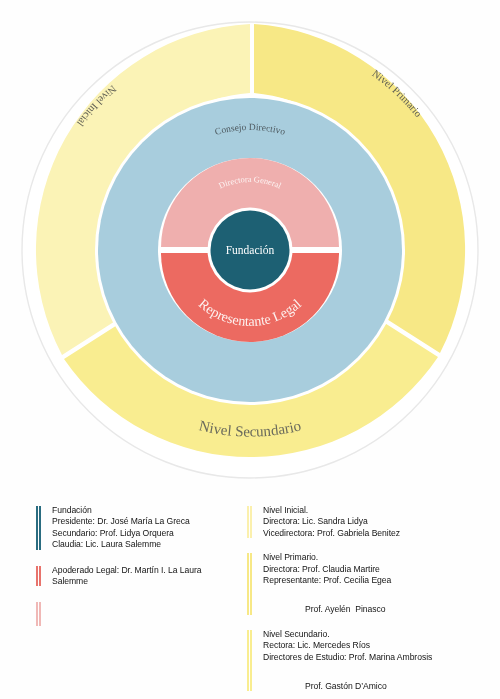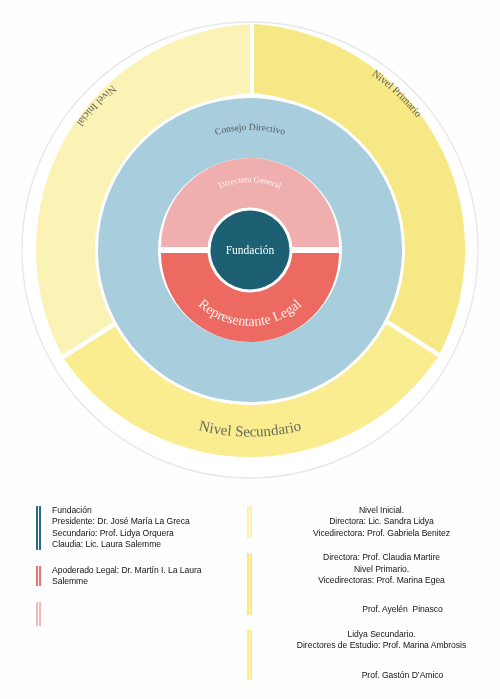--- a/index.html
+++ b/index.html
@@ -76,21 +76,21 @@
     font-family: "Liberation Sans", sans-serif;
     font-size: 8.6px;
     line-height: 11.4px;
     color: #141414;
     white-space: pre;
     letter-spacing: -0.05px;
   }
   .legend-line.indent { padding-left: 42px; margin-top: 18px; }
 
   #legend-col-left .legend-group { margin-bottom: 14px; }
-  #legend-col-right .legend-group { margin-bottom: 13px; text-align: center; }
+  #legend-col-right .legend-group { margin-bottom: 13px; }
 
   .spacer-group { height: 26px; }
 </style>
 </head>
 <body>
 
 <div id="diagram-wrap">
   <svg id="diagram-svg" viewBox="0 0 500 500" xmlns="http://www.w3.org/2000/svg">
     <defs>
 
@@ -218,30 +218,31 @@
       <div class="legend-line">Nivel Inicial.</div>
       <div class="legend-line">Directora: Lic. Sandra Lidya</div>
       <div class="legend-line">Vicedirectora: Prof. Gabriela Benitez</div>
     </div>
 
     <div class="legend-group">
       <span class="legend-bar split">
         <i class="a" style="background:#f7e886"></i>
           <i class="b" style="background:#f7e886"></i>
       </span>
+      <div class="legend-line">Nivel Primario.</div>
       <div class="legend-line">Directora: Prof. Claudia Martire</div>
-      <div class="legend-line">Nivel Primario.</div>
-      <div class="legend-line">Vicedirectoras: Prof. Marina Egea</div>
+      <div class="legend-line">Representante: Prof. Cecilia Egea</div>
       <div class="legend-line indent">Prof. Ayelén  Pinasco</div>
     </div>
 
     <div class="legend-group">
       <span class="legend-bar split">
         <i class="a" style="background:#f9ed90"></i>
           <i class="b" style="background:#f9ed90"></i>
       </span>
-      <div class="legend-line">Lidya Secundario.</div>
+      <div class="legend-line">Nivel Secundario.</div>
+      <div class="legend-line">Rectora: Lic. Mercedes Ríos</div>
       <div class="legend-line">Directores de Estudio: Prof. Marina Ambrosis</div>
       <div class="legend-line indent">Prof. Gastón D’Amico</div>
     </div>
 
   </div>
 </div>
 
 </body></html>

